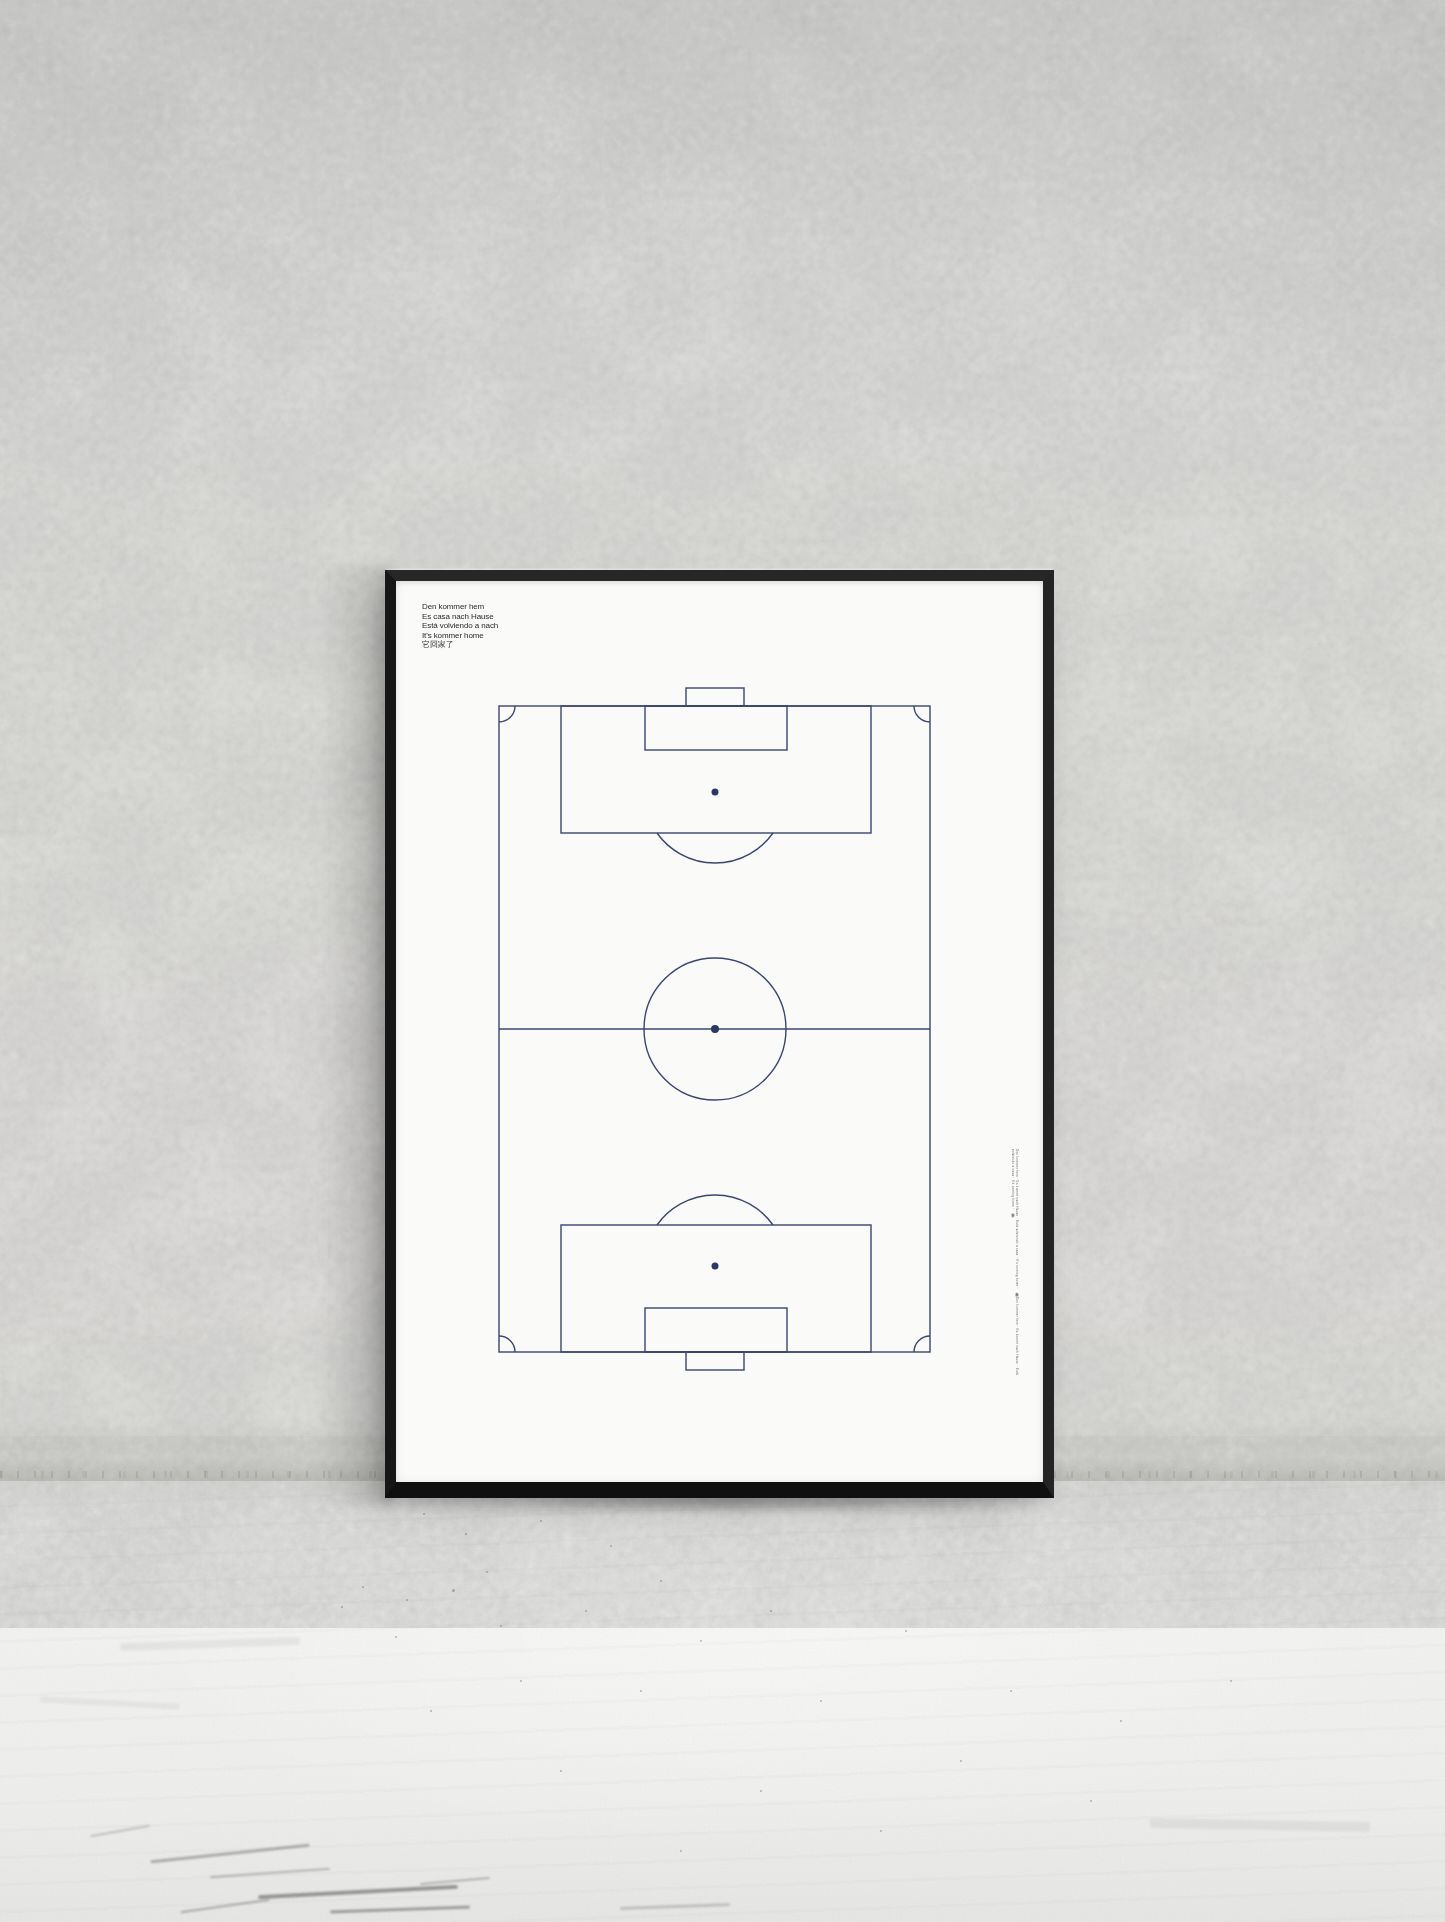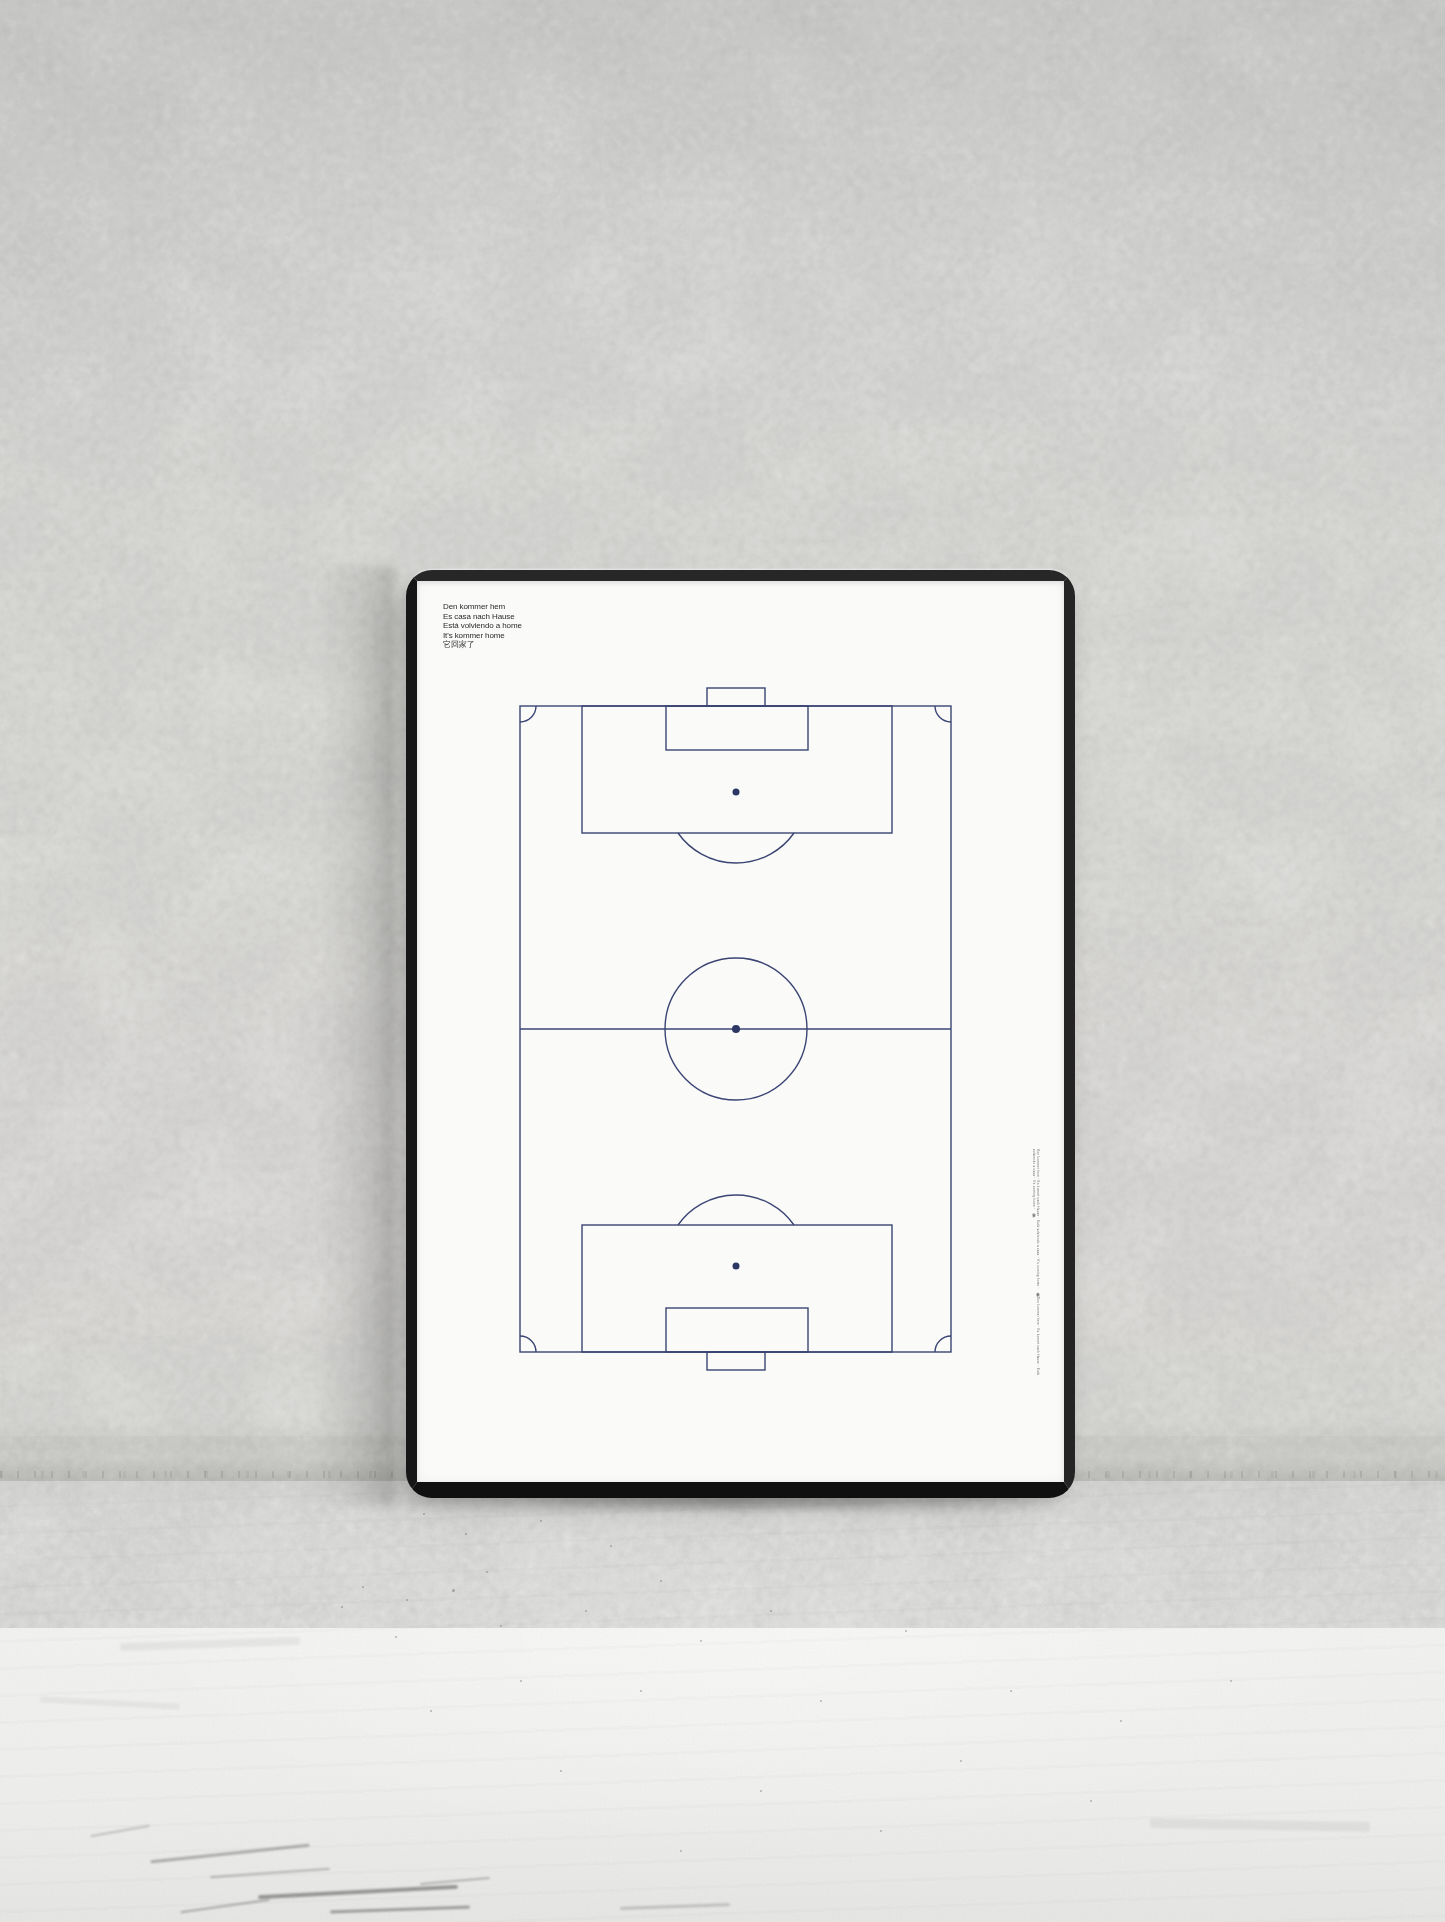--- a/index.html
+++ b/index.html
@@ -40,30 +40,30 @@
 
   
   .shadow-left{position:absolute;left:318px;top:566px;width:76px;height:940px;
     background:linear-gradient(90deg, rgba(0,0,0,0) 0%, rgba(0,0,0,0.10) 78%, rgba(0,0,0,0.16) 100%);
     filter:blur(5px);}
   .contact-shadow{position:absolute;left:372px;top:1490px;width:706px;height:26px;
     background:radial-gradient(50% 55% at 50% 38%, rgba(0,0,0,0.30), rgba(0,0,0,0.10) 62%, rgba(0,0,0,0) 100%);
     filter:blur(4px);}
 
   
-  .frame{position:absolute;left:406px;top:570px;width:647px;height:901px;
+  .frame{position:absolute;left:385px;top:570px;width:647px;height:901px;
     background:var(--paper,#fafaf9);
     border-style:solid;border-width:11px 11px 16px 11px;
     border-top-color:#272727;border-left-color:#161616;
     border-right-color:#242424;border-bottom-color:#101010;
     box-shadow:
       0 -2px 2px -1px rgba(255,255,255,.55),
       -12px 8px 16px -6px rgba(0,0,0,.12),
       -28px 18px 42px -10px rgba(0,0,0,.10),
-      8px 12px 20px -10px rgba(0,0,0,.10); border-radius: 26px;}
+      8px 12px 20px -10px rgba(0,0,0,.10);}
   .poster{position:absolute;left:0;top:0;width:647px;height:901px;
     background:var(--paper,#fafaf9);
     box-shadow:inset 0 0 12px rgba(0,0,0,.05), inset 0 2px 5px rgba(0,0,0,.09);}
 
   .motto{position:absolute;left:26px;top:21px;
     font-size:8px;line-height:9.6px;letter-spacing:-0.1px;
     color:var(--ink,#2a2a2a);}
   .motto div{white-space:pre;}
 
   .pitch{position:absolute;left:0;top:0;}
@@ -146,21 +146,21 @@
 
   <div class="shadow-left"></div>
   <div class="contact-shadow"></div>
 
   <div class="frame">
     <div class="poster">
 
       <div class="motto">
         <div>Den kommer hem</div>
         <div>Es casa nach Hause</div>
-        <div>Está volviendo a home</div>
+        <div>Está volviendo a nach</div>
         <div>It's kommer home</div>
         <div>它回家了</div>
       </div>
 
       <svg class="pitch" width="647" height="901" viewBox="0 0 647 901">
 
         <rect class="pl" x="103" y="125" width="431" height="646"></rect>
 
         <line class="pl" x1="103" y1="448" x2="534" y2="448"></line>
 

